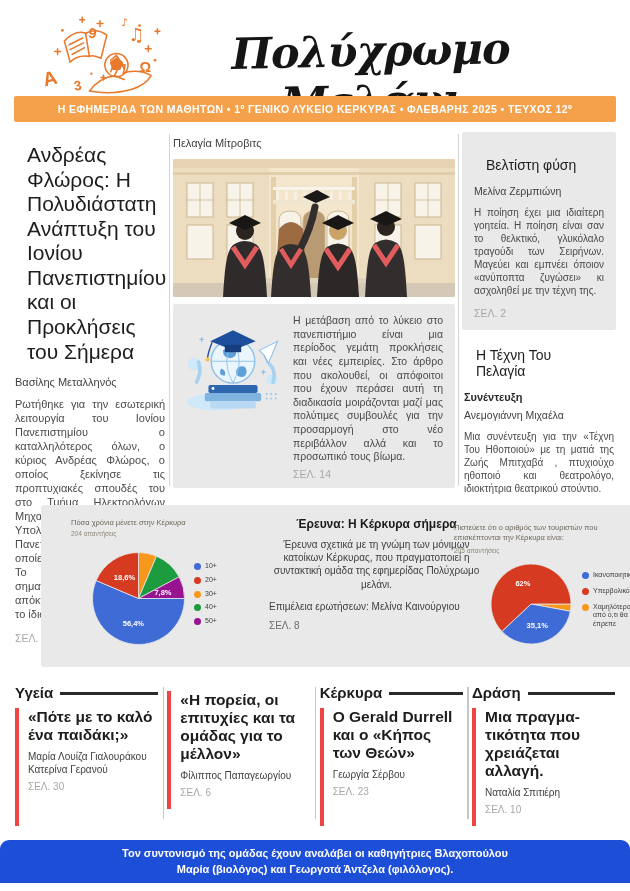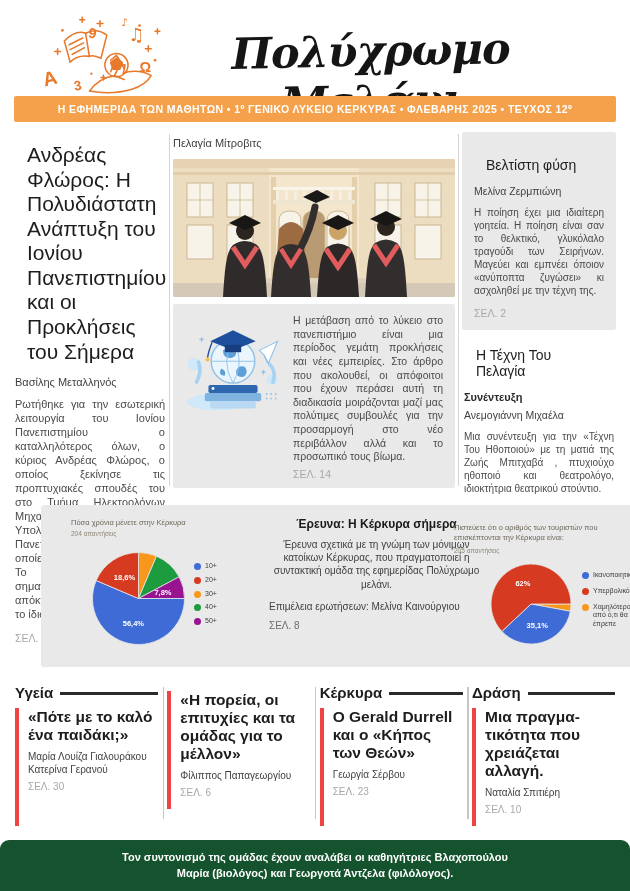--- a/index.html
+++ b/index.html
@@ -76,21 +76,21 @@
   .teaser:not(:last-child)::after{content:'';position:absolute;right:-6px;top:3px;height:132px;width:1.5px;background:#c6c6c6;}
   .teaser-head{display:flex;align-items:center;}
   .teaser-section{font-size:15px;font-weight:bold;white-space:nowrap;}
   .teaser-rule{flex:1;height:2.5px;background:#2a2a2a;margin-left:7px;margin-top:2px;}
   .teaser-body{margin-top:7px;border-left:4px solid #ef4444;padding-left:9px;min-height:118px;}
   .teaser-title{font-size:15.5px;font-weight:bold;line-height:1.16;white-space:pre-line;}
   .teaser-authors{margin-top:6px;font-size:10px;color:#3f3f3f;line-height:1.3;white-space:pre-line;}
   .teaser-page{margin-top:5px;font-size:10px;color:#a8a8a8;}
 
   
-  .footer{position:absolute;left:0;top:840px;width:630px;height:51px;background:#14532d;
+  .footer{position:absolute;left:0;top:840px;width:630px;height:43px;background:#1d4ed8;
     border-radius:9px 9px 0 0;display:flex;align-items:center;justify-content:center;}
   .footer-text{width:400px;text-align:center;color:#fff;font-weight:bold;font-size:11px;line-height:1.45;}
 </style>
 </head>
 <body>
 
 <div class="page">
 
   <svg class="logo" viewBox="0 0 140 85">
     <g stroke="#E8782A" stroke-width="1.6" fill="none" stroke-linecap="round" stroke-linejoin="round">

